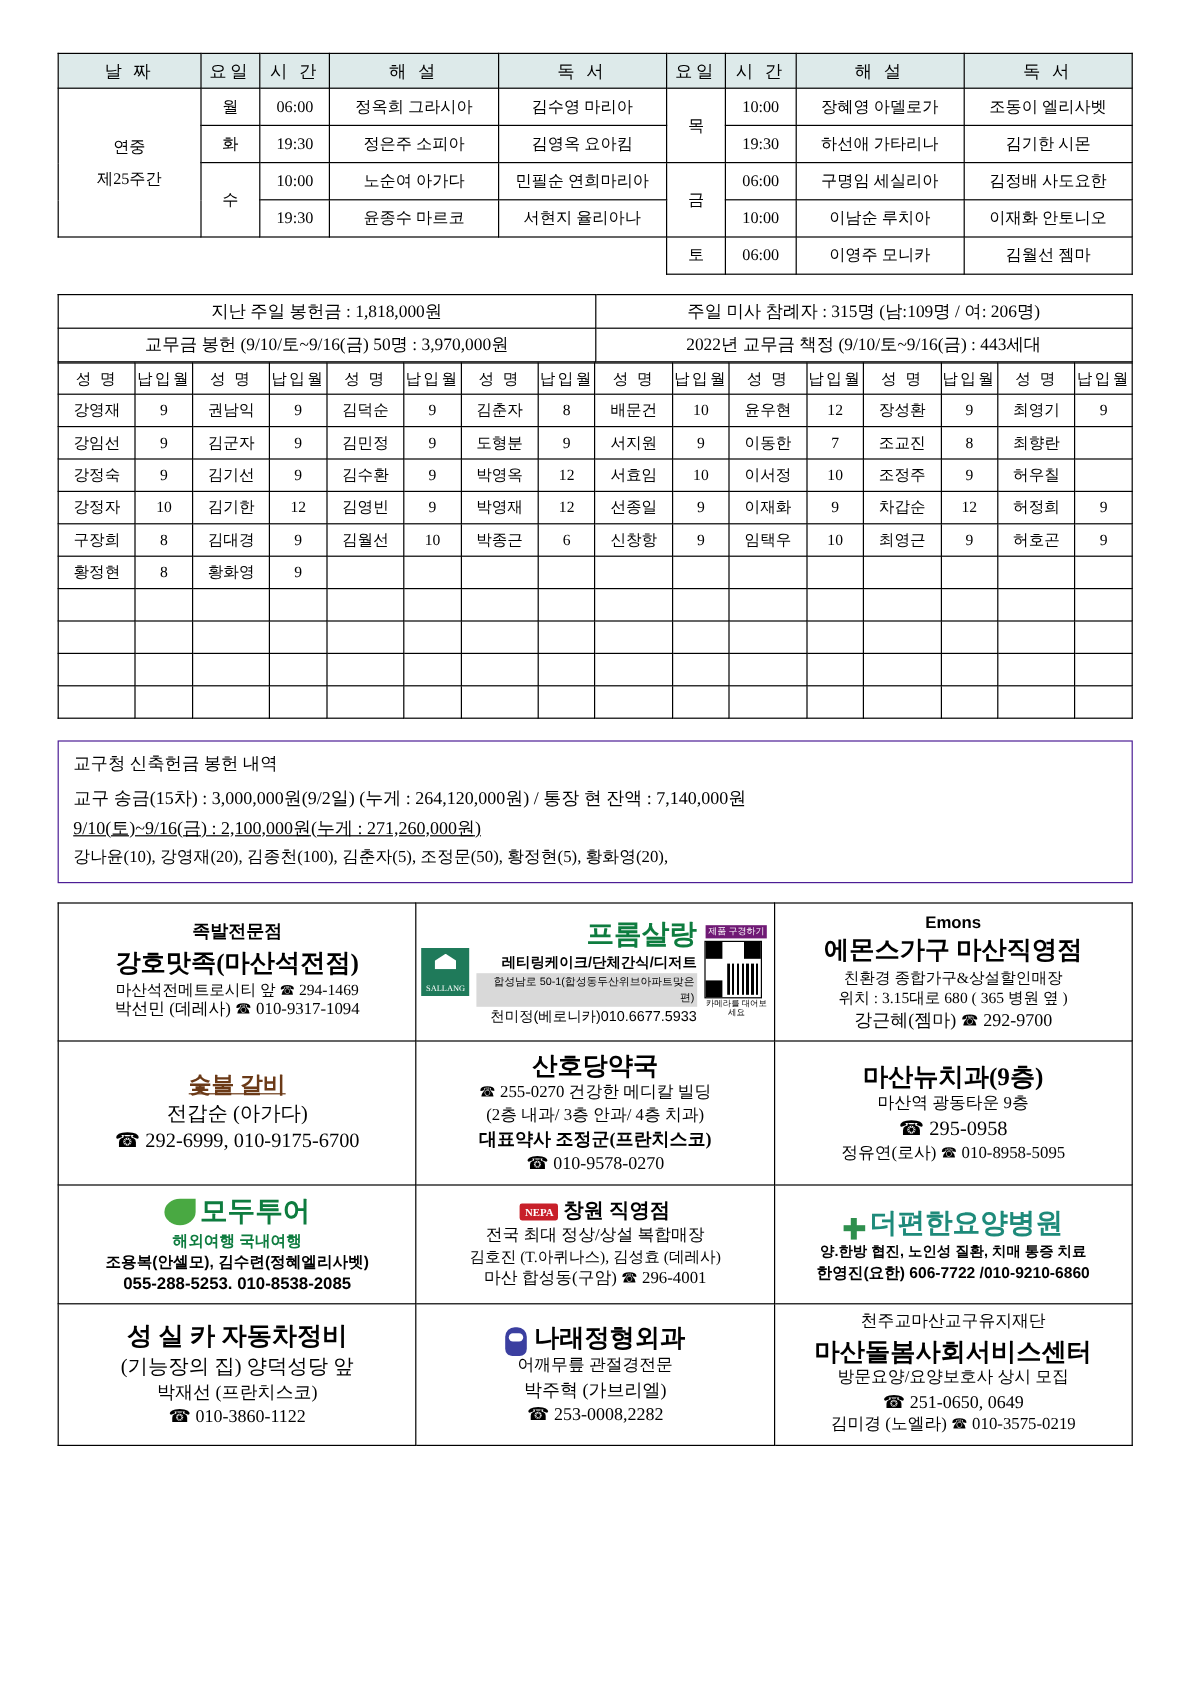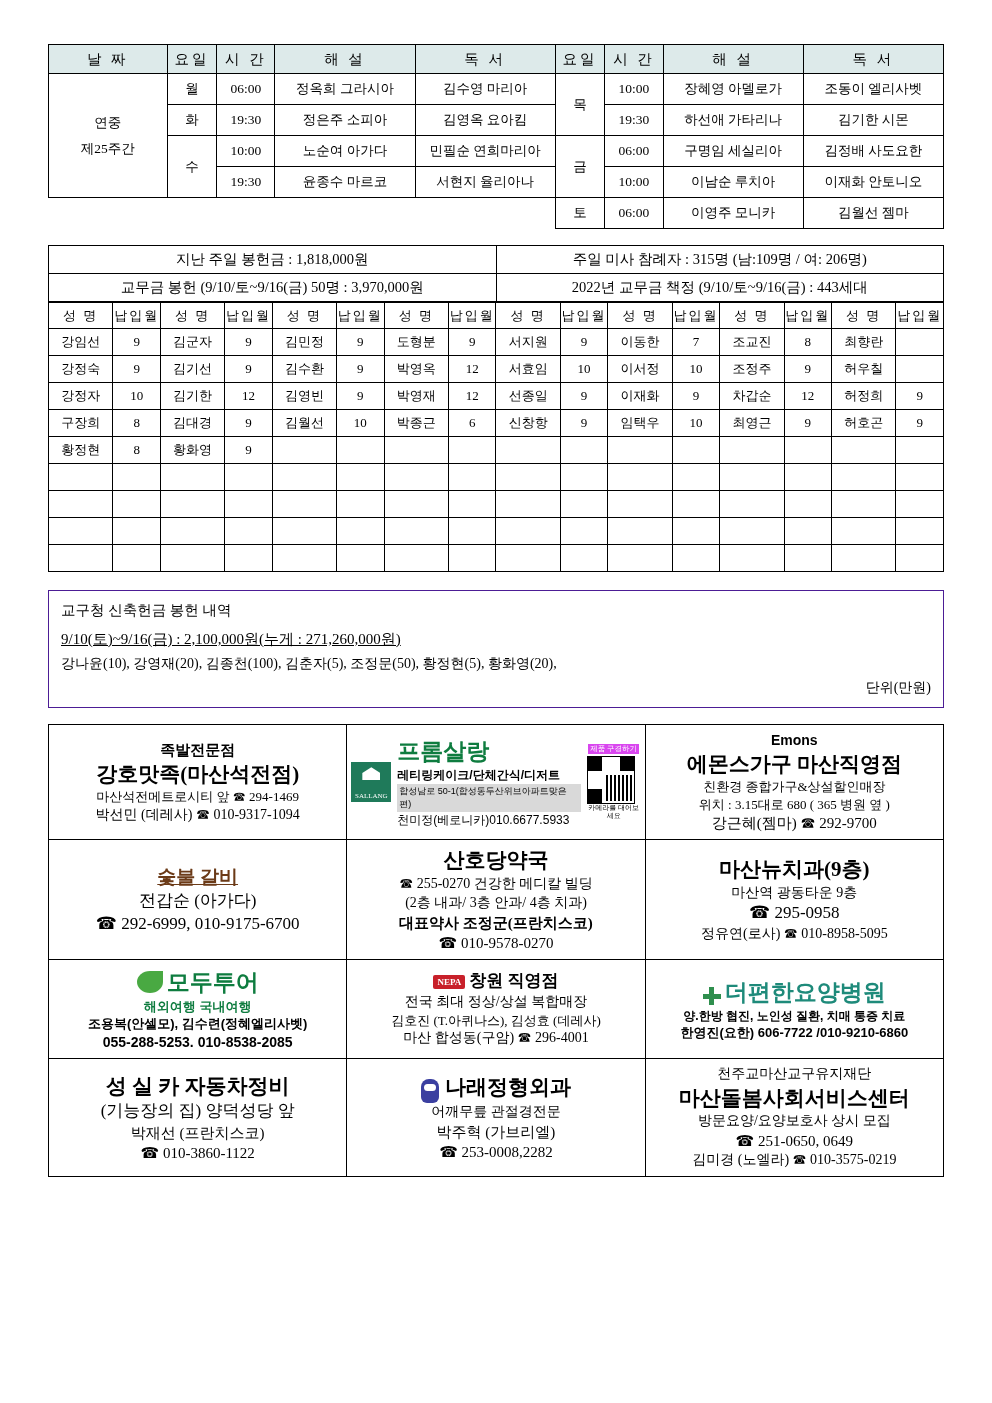--- a/index.html
+++ b/index.html
@@ -155,21 +155,21 @@
     border: 1px solid #000;
     flex: none;
   }
   .qr-cap {
     font-size: 7px;
     line-height: 1.15;
     width: 54px;
   }
   .qr-badge {
     display: inline-block;
-    background: #d946ef;
+    background: #701a75;
     color: #fff;
     font-size: 7.5px;
     padding: 1px 2px;
     margin-bottom: 2px;
   }
 
   .logo-sallang {
     width: 40px; height: 40px;
     background: #1f7a5a;
     color: #fff;
@@ -379,20 +379,38 @@
             <th>성 명</th>
             <th>납입월</th>
             <th>성 명</th>
             <th>납입월</th>
             <th>성 명</th>
             <th>납입월</th>
           </tr>
         </thead>
       <tbody id="names-body">
           <tr>
+            <td>강영재</td>
+            <td>9</td>
+            <td>권남익</td>
+            <td>9</td>
+            <td>김덕순</td>
+            <td>9</td>
+            <td>김춘자</td>
+            <td>8</td>
+            <td>배문건</td>
+            <td>10</td>
+            <td>윤우현</td>
+            <td>12</td>
+            <td>장성환</td>
+            <td>9</td>
+            <td>최영기</td>
+            <td>9</td>
+          </tr>
+          <tr>
             <td>강임선</td>
             <td>9</td>
             <td>김군자</td>
             <td>9</td>
             <td>김민정</td>
             <td>9</td>
             <td>도형분</td>
             <td>9</td>
             <td>서지원</td>
             <td>9</td>
@@ -546,23 +564,23 @@
             <td class="empty"></td>
             <td class="empty"></td>
             <td class="empty"></td>
           </tr>
         </tbody>
     </table>
   </div>
 
   <div class="constr">
     <div class="title">교구청 신축헌금 봉헌 내역</div>
+    <div>교구 송금(15차) : 3,000,000원(9/2일) (누게 : 264,120,000원) / 통장 현 잔액 : 7,140,000원</div>
     <div class="underline">9/10(토)~9/16(금) : 2,100,000원(누게 : 271,260,000원)</div>
     <div class="donors">강나윤(10), 강영재(20), 김종천(100), 김춘자(5), 조정문(50), 황정현(5), 황화영(20),</div>
-    <div class="unit">단위(만원)</div>
   </div>
 
   <table class="ads">
     <colgroup>
         <col style="width:33.33%">
         <col style="width:33.33%">
         <col style="width:33.33%">
       </colgroup>
     <tbody>
         <tr>
@@ -572,21 +590,21 @@
         <div class="ad-line sz-20 t-bold">강호맛족(마산석전점)</div>
         <div class="ad-line sz-12">마산석전메트로시티 앞 ☎ 294-1469</div>
         <div class="ad-line sz-13">박선민 (데레사) ☎ 010-9317-1094</div>
       </td>
 
       <td>
         <div class="ad-flex">
           <div class="logo-sallang">
             <span>SALLANG</span>
           </div>
-          <div style="text-align:left">
+          <div style="text-align:right">
             <div class="sz-22 t-bold grn gothic">프롬살랑</div>
             <div class="sz-11 t-bold gothic">레티링케이크/단체간식/디저트</div>
             <div class="banner-gray gothic">합성남로 50-1(합성동두산위브아파트맞은편)</div>
             <div class="sz-11 gothic">천미정(베로니카)010.6677.5933</div>
           </div>
           <div class="qr-cap">
             <span class="qr-badge">제품 구경하기</span>
             <div class="qr"></div>
             <div>카메라를 대어보세요</div>
           </div>

